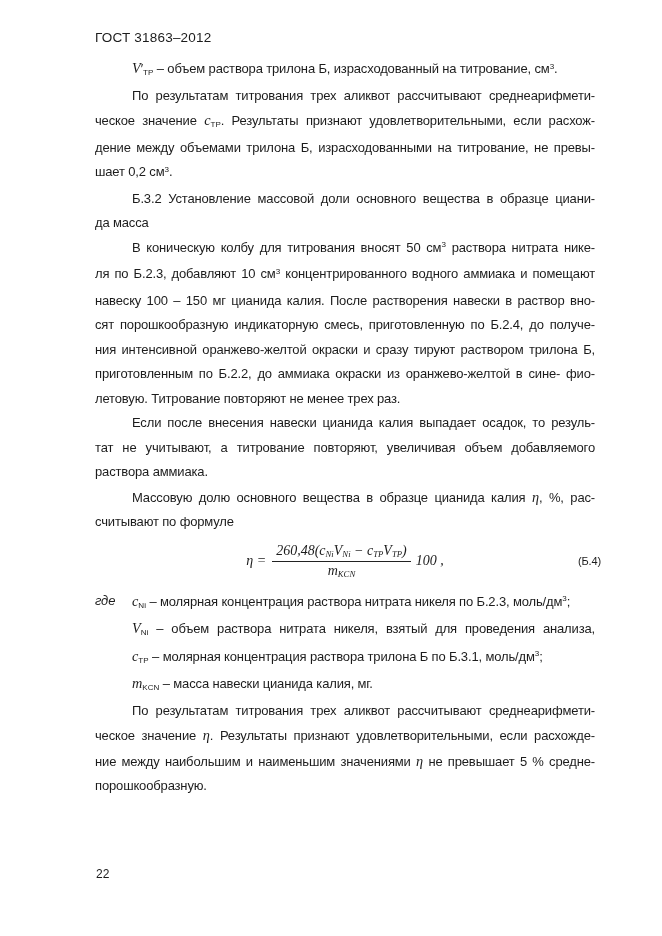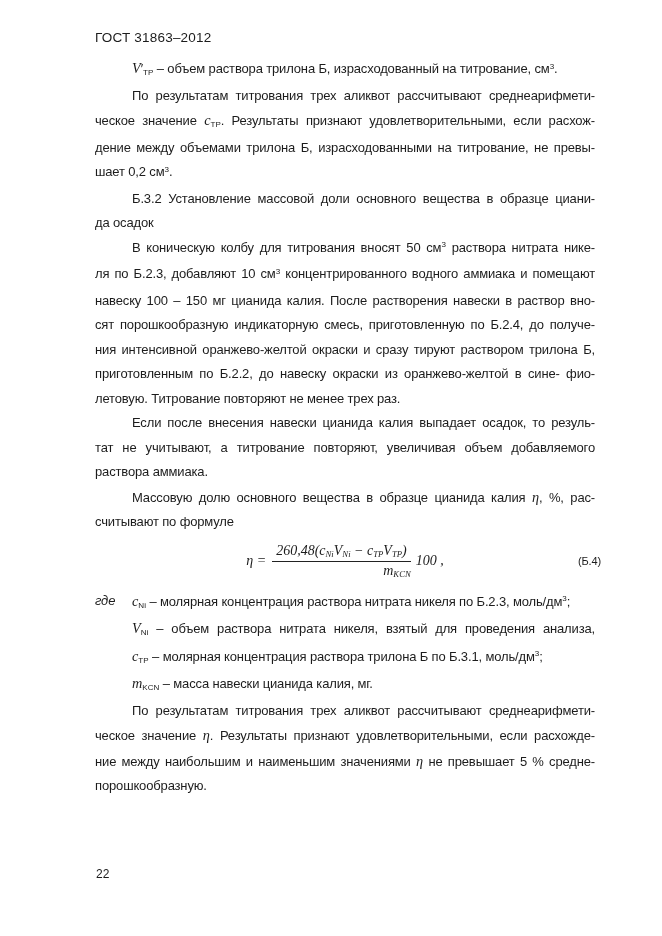--- a/index.html
+++ b/index.html
@@ -63,21 +63,21 @@
   .formula {
     display: inline-flex;
     align-items: center;
     font-family: "Liberation Serif", serif;
     font-style: italic;
     font-size: 14px;
     letter-spacing: 0;
   }
   .frac {
     display: inline-block;
-    text-align: right;
+    text-align: center;
     margin: 0 5px 0 6px;
     vertical-align: middle;
   }
   .frac .num {
     display: block;
     border-bottom: 1px solid #222;
     padding: 0 4px 2px 4px;
   }
   .frac .den { display: block; padding-top: 1px; }
   .eq-num {
@@ -107,27 +107,27 @@
 
   <div class="doc-body">
 
     <div id="paras-top">
         <div class="line ind"><i>V</i>′<sub>ТР</sub> – объем раствора трилона Б, израсходованный на титрование, см<sup>3</sup>.</div>
         <div class="line ind just">По результатам титрования трех аликвот рассчитывают среднеарифмети-</div>
         <div class="line just">ческое значение <i>c</i><sub>ТР</sub>. Результаты признают удовлетворительными, если расхож-</div>
         <div class="line just">дение между объемами трилона Б, израсходованными на титрование, не превы-</div>
         <div class="line">шает 0,2 см<sup>3</sup>.</div>
         <div class="line ind just">Б.3.2 Установление массовой доли основного вещества в образце циани-</div>
-        <div class="line">да осадок</div>
+        <div class="line">да масса</div>
         <div class="line ind just">В коническую колбу для титрования вносят 50 см<sup>3</sup> раствора нитрата нике-</div>
         <div class="line just">ля по Б.2.3, добавляют 10 см<sup>3</sup> концентрированного водного аммиака и помещают</div>
         <div class="line just">навеску 100 – 150  мг цианида калия. После растворения навески в раствор вно-</div>
         <div class="line just">сят порошкообразную индикаторную смесь, приготовленную по Б.2.4, до получе-</div>
         <div class="line just">ния интенсивной оранжево-желтой окраски и сразу тируют раствором трилона Б,</div>
-        <div class="line just">приготовленным по Б.2.2, до навеску окраски из оранжево-желтой в сине- фио-</div>
+        <div class="line just">приготовленным по Б.2.2, до аммиака окраски из оранжево-желтой в сине- фио-</div>
         <div class="line">летовую. Титрование повторяют не менее трех раз.</div>
         <div class="line ind just">Если после внесения навески цианида калия выпадает осадок, то резуль-</div>
         <div class="line just">тат не учитывают, а титрование повторяют, увеличивая объем добавляемого</div>
         <div class="line">раствора аммиака.</div>
         <div class="line ind just">Массовую долю основного вещества в образце цианида калия <i>η</i>, %, рас-</div>
         <div class="line">считывают по формуле</div>
       </div>
 
     <div class="formula-row">
       <span class="formula">

